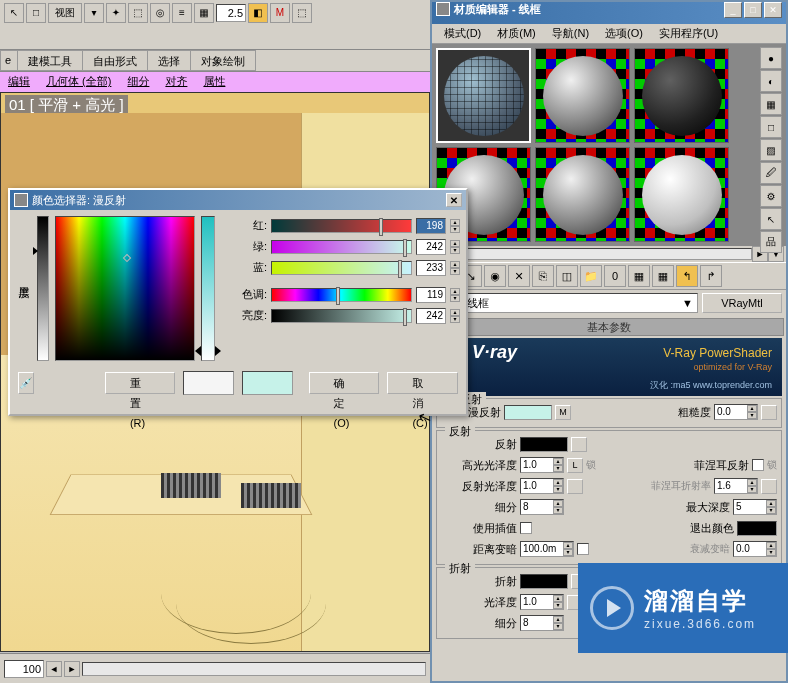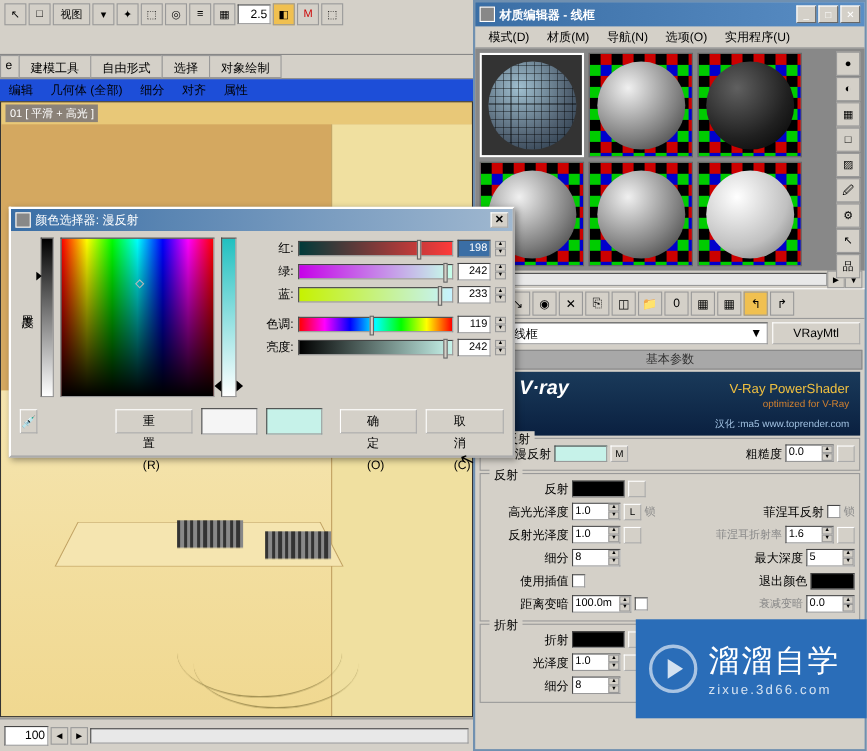--- a/index.html
+++ b/index.html
@@ -7,44 +7,44 @@
 
 
 .main-toolbar { position: absolute; top: 0; left: 0; width: 430px; height: 50px; background: #d4d0c8; border-bottom: 1px solid #888; }
 .toolbar-row { display: flex; align-items: center; height: 25px; padding: 0 4px; gap: 2px; }
 .tb-btn { width: 20px; height: 20px; background: #d4d0c8; border: 1px solid #999; display: inline-flex; align-items: center; justify-content: center; font-size: 10px; }
 .tb-input { width: 30px; height: 18px; border: 1px inset #999; background: #fff; text-align: right; padding-right: 2px; }
 
 .main-tabs { position: absolute; top: 50px; left: 0; width: 430px; height: 22px; background: #d4d0c8; display: flex; border-bottom: 1px solid #888; }
 .main-tab { padding: 3px 10px; border: 1px solid #999; background: #d4d0c8; margin-right: -1px; }
 
-.sub-tabs { position: absolute; top: 72px; left: 0; width: 430px; height: 20px; background: #1d4ed8; display: flex; }
+.sub-tabs { position: absolute; top: 72px; left: 0; width: 430px; height: 20px; background: #f0abfc; display: flex; text-decoration: underline; }
 .sub-tab { padding: 2px 8px; font-size: 11px; }
 
 .viewport { position: absolute; top: 92px; left: 0; width: 430px; height: 560px; background: #e8c878; border: 1px solid #333; overflow: hidden; }
-.viewport-label { position: absolute; top: 2px; left: 4px; background: rgba(100,100,120,0.7); color: #fff; padding: 1px 4px; font-size: 10px; }
+.viewport-label { position: absolute; top: 2px; left: 4px; background: rgba(100,100,120,0.7); color: #fff; padding: 1px 4px; font-size: 15px; }
 .viewport-scene { position: absolute; top: 20px; left: 0; right: 0; bottom: 0; }
 .room-floor { position: absolute; left: 0; bottom: 0; width: 100%; height: 55%; background: linear-gradient(to bottom, #f5e5b0, #f0d890); }
 .room-wall { position: absolute; left: 0; top: 0; width: 100%; height: 45%; background: #d4a860; }
 .room-divider { position: absolute; left: 70%; top: 0; bottom: 0; width: 30%; background: #f0e0a0; border-left: 1px solid #c0a060; }
 .table3d { position: absolute; left: 60px; top: 340px; width: 280px; height: 180px; }
 .table-top { position: absolute; width: 240px; height: 80px; background: #f5e5b0; border: 1px solid #c0a060; transform: perspective(400px) rotateX(60deg); }
 .grill { position: absolute; width: 60px; height: 25px; left: 100px; top: 20px; background: repeating-linear-gradient(90deg, #333 0, #333 3px, #888 3px, #888 6px); }
 .grill2 { position: absolute; width: 60px; height: 25px; left: 180px; top: 30px; background: repeating-linear-gradient(90deg, #333 0, #333 3px, #888 3px, #888 6px); }
 .curve-lines { position: absolute; left: 100px; top: 100px; width: 180px; height: 120px; }
 .curve-lines::before { content: ''; position: absolute; width: 150px; height: 80px; border-bottom: 1px solid #8a7a40; border-radius: 0 0 50% 50%; }
 .curve-lines::after { content: ''; position: absolute; left: 15px; top: 10px; width: 150px; height: 80px; border-bottom: 1px solid #8a7a40; border-radius: 0 0 50% 50%; }
 
 .bottom-bar { position: absolute; bottom: 0; left: 0; width: 430px; height: 30px; background: #d4d0c8; border-top: 1px solid #888; display: flex; align-items: center; padding: 0 4px; gap: 2px; }
 .scroll-arrow { width: 16px; height: 16px; background: #d4d0c8; border: 1px solid #999; display: inline-flex; align-items: center; justify-content: center; font-size: 9px; }
 .scroll-track { flex: 1; height: 14px; background: #e8e8e8; border: 1px inset #999; }
 
 
 .mat-editor { position: absolute; top: 0; right: 0; width: 358px; height: 683px; background: #d4d0c8; border: 2px solid #7090b0; }
-.mat-titlebar { height: 22px; background: linear-gradient(to right, #3a6ea5, #5a8ec5); color: #fff; display: flex; align-items: center; padding: 0 4px; }
+.mat-titlebar { height: 22px; background: linear-gradient(to right, #3a6ea5, #5a8ec5); color: #fff; display: flex; align-items: flex-start; padding: 0 4px; }
 .mat-title-icon { width: 14px; height: 14px; background: #888; border: 1px solid #fff; margin-right: 4px; }
 .mat-title-text { flex: 1; font-weight: bold; }
 .win-btn { width: 18px; height: 16px; background: #d4d0c8; border: 1px solid #fff; border-right-color: #666; border-bottom-color: #666; margin-left: 2px; display: flex; align-items: center; justify-content: center; font-size: 9px; }
 
 .mat-menubar { height: 20px; display: flex; padding: 0 4px; border-bottom: 1px solid #999; }
 .mat-menu { padding: 2px 8px; }
 
 .mat-samples { padding: 4px; background: #888; display: flex; flex-wrap: wrap; gap: 4px; position: relative; }
 .sample-sphere { width: 95px; height: 95px; background: #333; border: 1px solid #666; position: relative; display: flex; align-items: center; justify-content: center; }
 .sample-sphere.selected { border: 2px solid #fff; }
@@ -128,21 +128,21 @@
 .eyedrop { width: 26px; height: 22px; background: #d4d0c8; border: 1px outset #fff; display: flex; align-items: center; justify-content: center; }
 .btn { height: 22px; padding: 0 24px; background: #d4d0c8; border: 1px outset #fff; line-height: 20px; }
 .newcolor-swatch { width: 90px; height: 24px; border: 1px inset #999; }
 .cursor-arrow { position: absolute; left: 418px; top: 408px; font-size: 16px; color: #000; transform: rotate(-20deg); z-index: 200; }
 
 
 .watermark { position: absolute; right: 0; bottom: 30px; width: 210px; height: 90px; background: #2a6db8; color: #fff; display: flex; align-items: center; padding: 0 12px; gap: 10px; z-index: 50; }
 .wm-play { width: 44px; height: 44px; border: 3px solid rgba(255,255,255,0.6); border-radius: 50%; display: flex; align-items: center; justify-content: center; }
 .wm-tri { width: 0; height: 0; border-left: 14px solid rgba(255,255,255,0.8); border-top: 9px solid transparent; border-bottom: 9px solid transparent; margin-left: 4px; }
 .wm-text { display: flex; flex-direction: column; }
-.wm-main { font-size: 28px; font-weight: normal; letter-spacing: 2px; }
+.wm-main { font-size: 24px; font-weight: bold; letter-spacing: 2px; }
 .wm-sub { font-size: 12px; letter-spacing: 2px; opacity: 0.8; }
 </style>
 </head>
 <body>
 
 <div class="main-toolbar">
   <div class="toolbar-row">
     <span class="tb-btn">↖</span>
     <span class="tb-btn">□</span>
     <span class="tb-btn" style="width:auto;padding:0 6px">视图</span>

